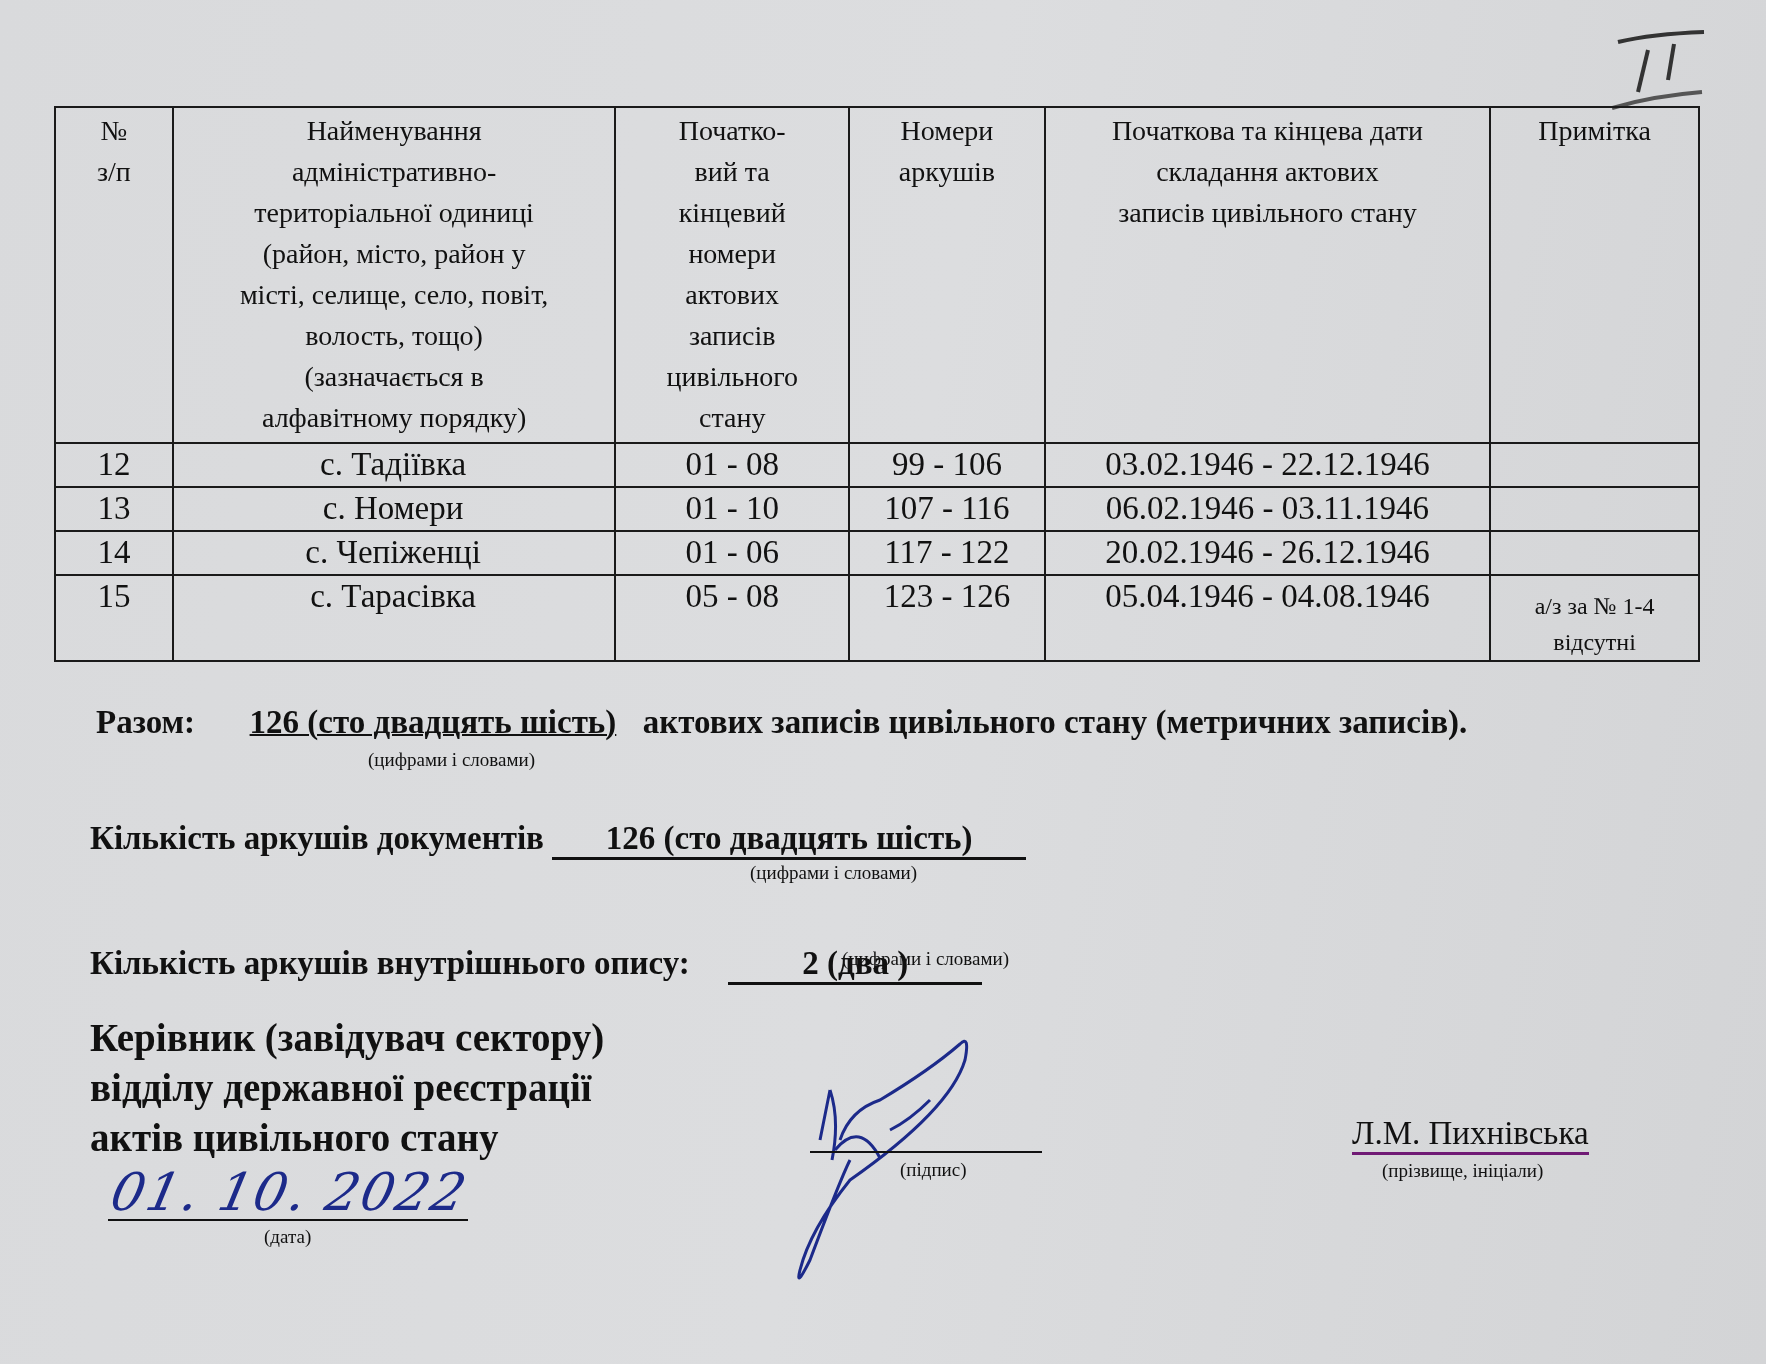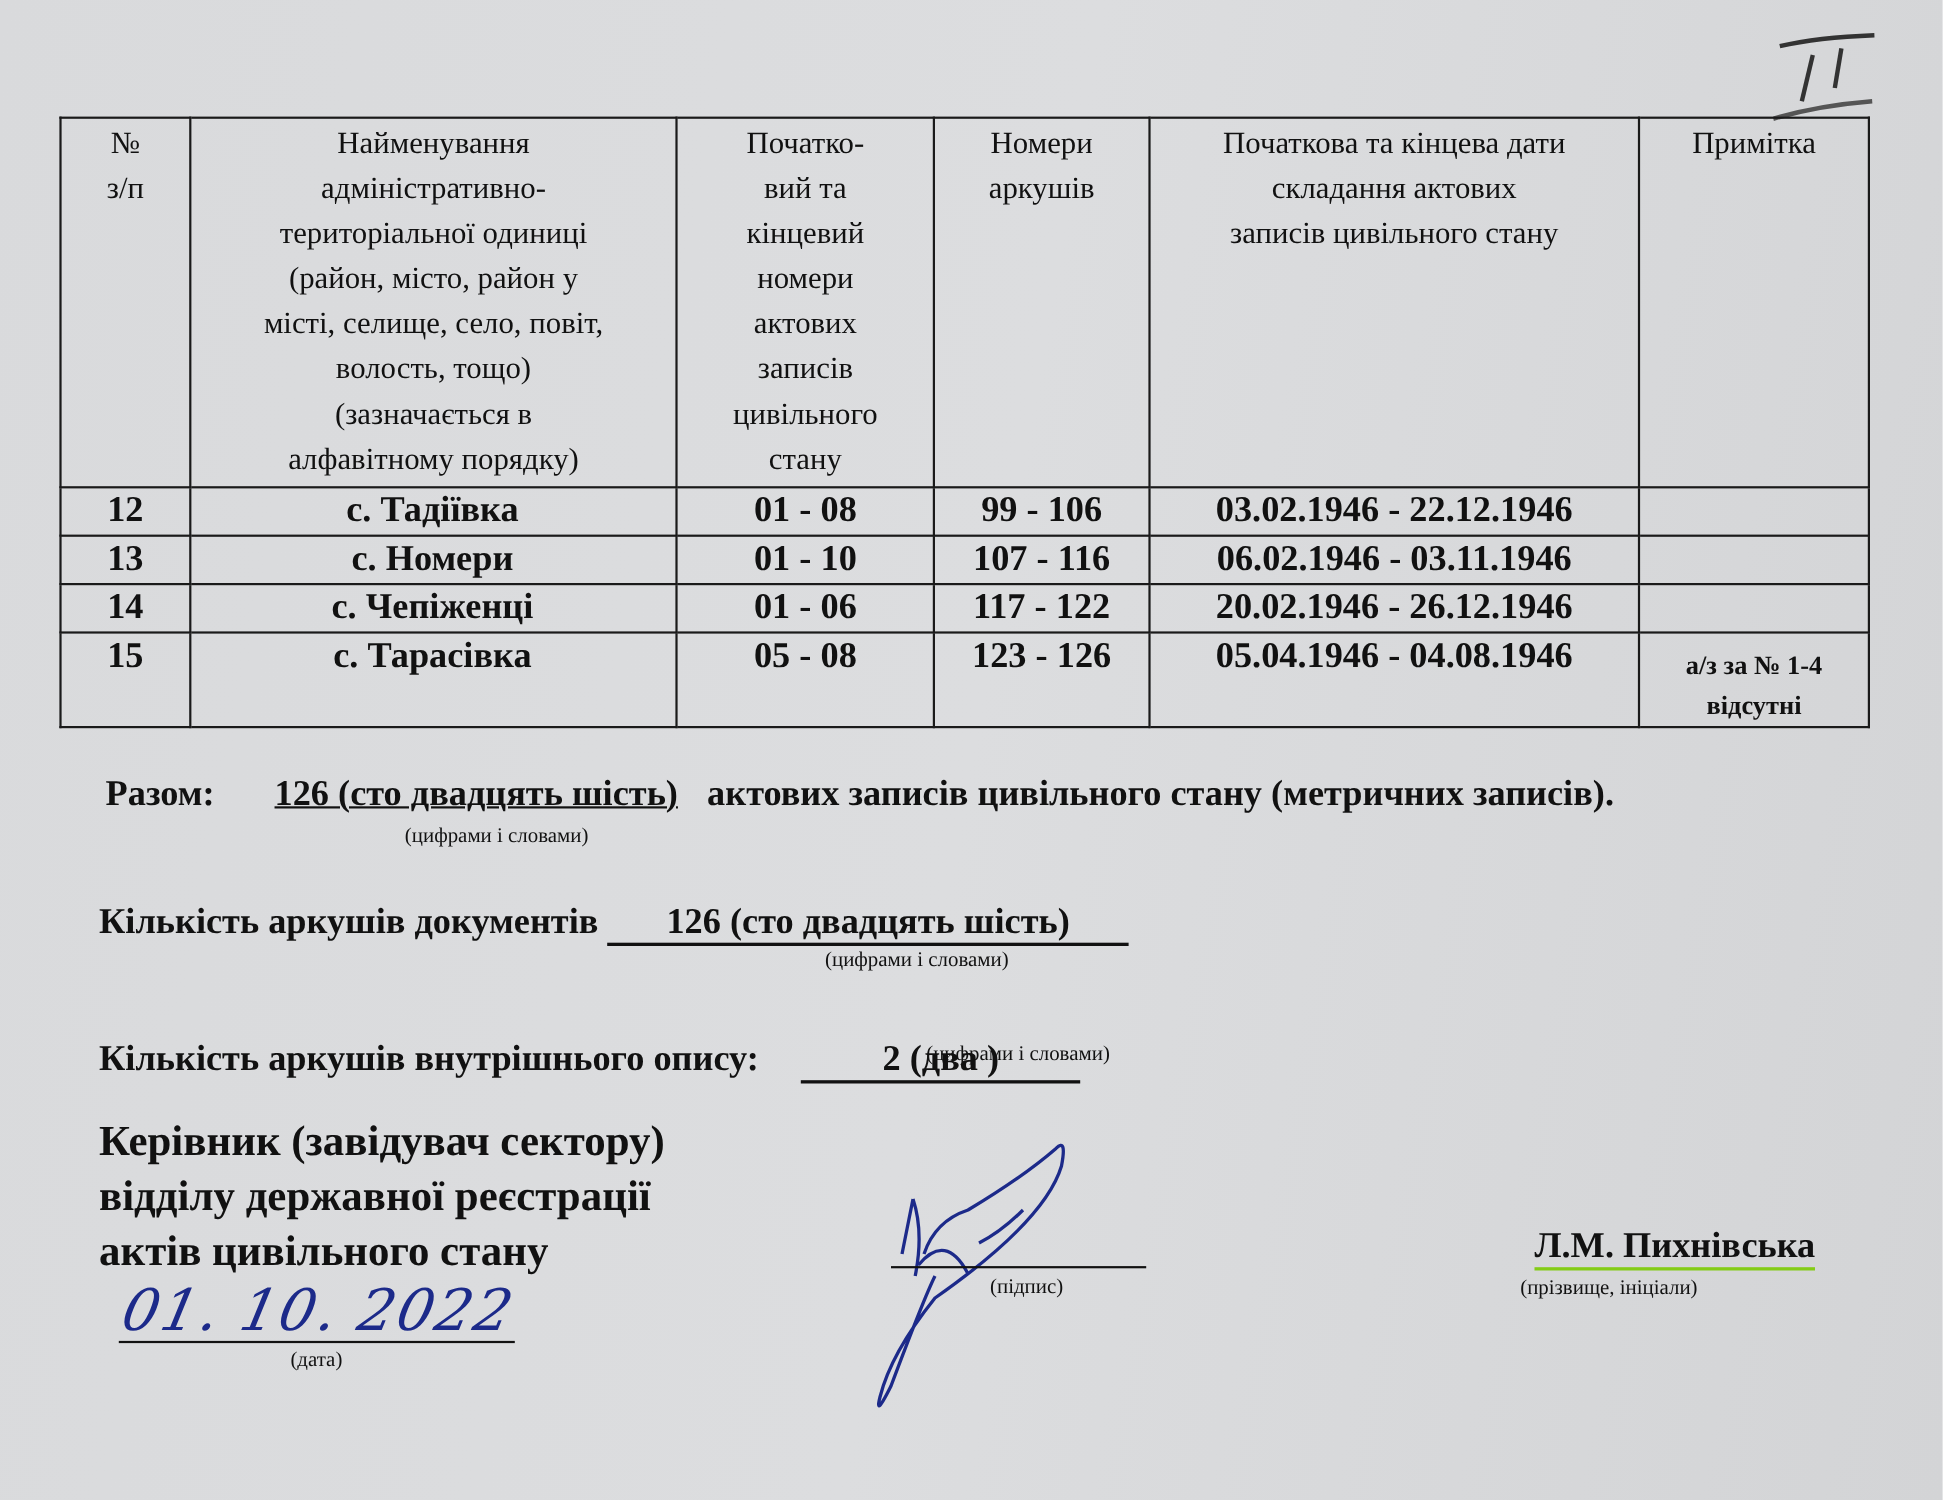--- a/index.html
+++ b/index.html
@@ -24,21 +24,21 @@
   }
   table.register th {
     font-weight:normal;
     font-size:28px;
     line-height:41px;
     text-align:center;
     padding:2px 6px;
     height:330px;
   }
   table.register td {
-    font-weight:bold;
+    font-weight:normal;
     font-size:33px;
     line-height:40px;
     height:42px;
     padding:0 20px;
     text-align:center;
   }
   td.c-name { text-align:center; padding-left:18px !important; }
   td.c-note { font-size:24px !important; line-height:36px !important; }
   tr.last td { height:84px; }
 
@@ -55,22 +55,22 @@
   }
   .fill {
     display:inline-block; border-bottom:3px solid #111; text-align:center;
   }
   .signer {
     position:absolute; left:90px; top:1013px;
     font-size:39px; font-weight:bold; line-height:50px;
   }
   .name {
     position:absolute; left:1352px; top:1115px;
-    font-size:33px; font-weight:bold;
-    border-bottom:3px solid #84cc16; padding-bottom:0;margin-left:43px;
+    font-size:33px; font-weight:normal;
+    border-bottom:3px solid #701a75; padding-bottom:0;
   }
   .sig-line {
     position:absolute; left:810px; top:1151px; width:232px; border-top:2px solid #111;
   }
   .date-line {
     position:absolute; left:108px; top:1219px; width:360px; border-top:2px solid #111;
   }
   .date-hand {
     position:absolute; left:112px; top:1162px; font-family:"DejaVu Serif", serif;
     font-style:italic; font-size:52px; color:#1c2a8a; letter-spacing:2px;

